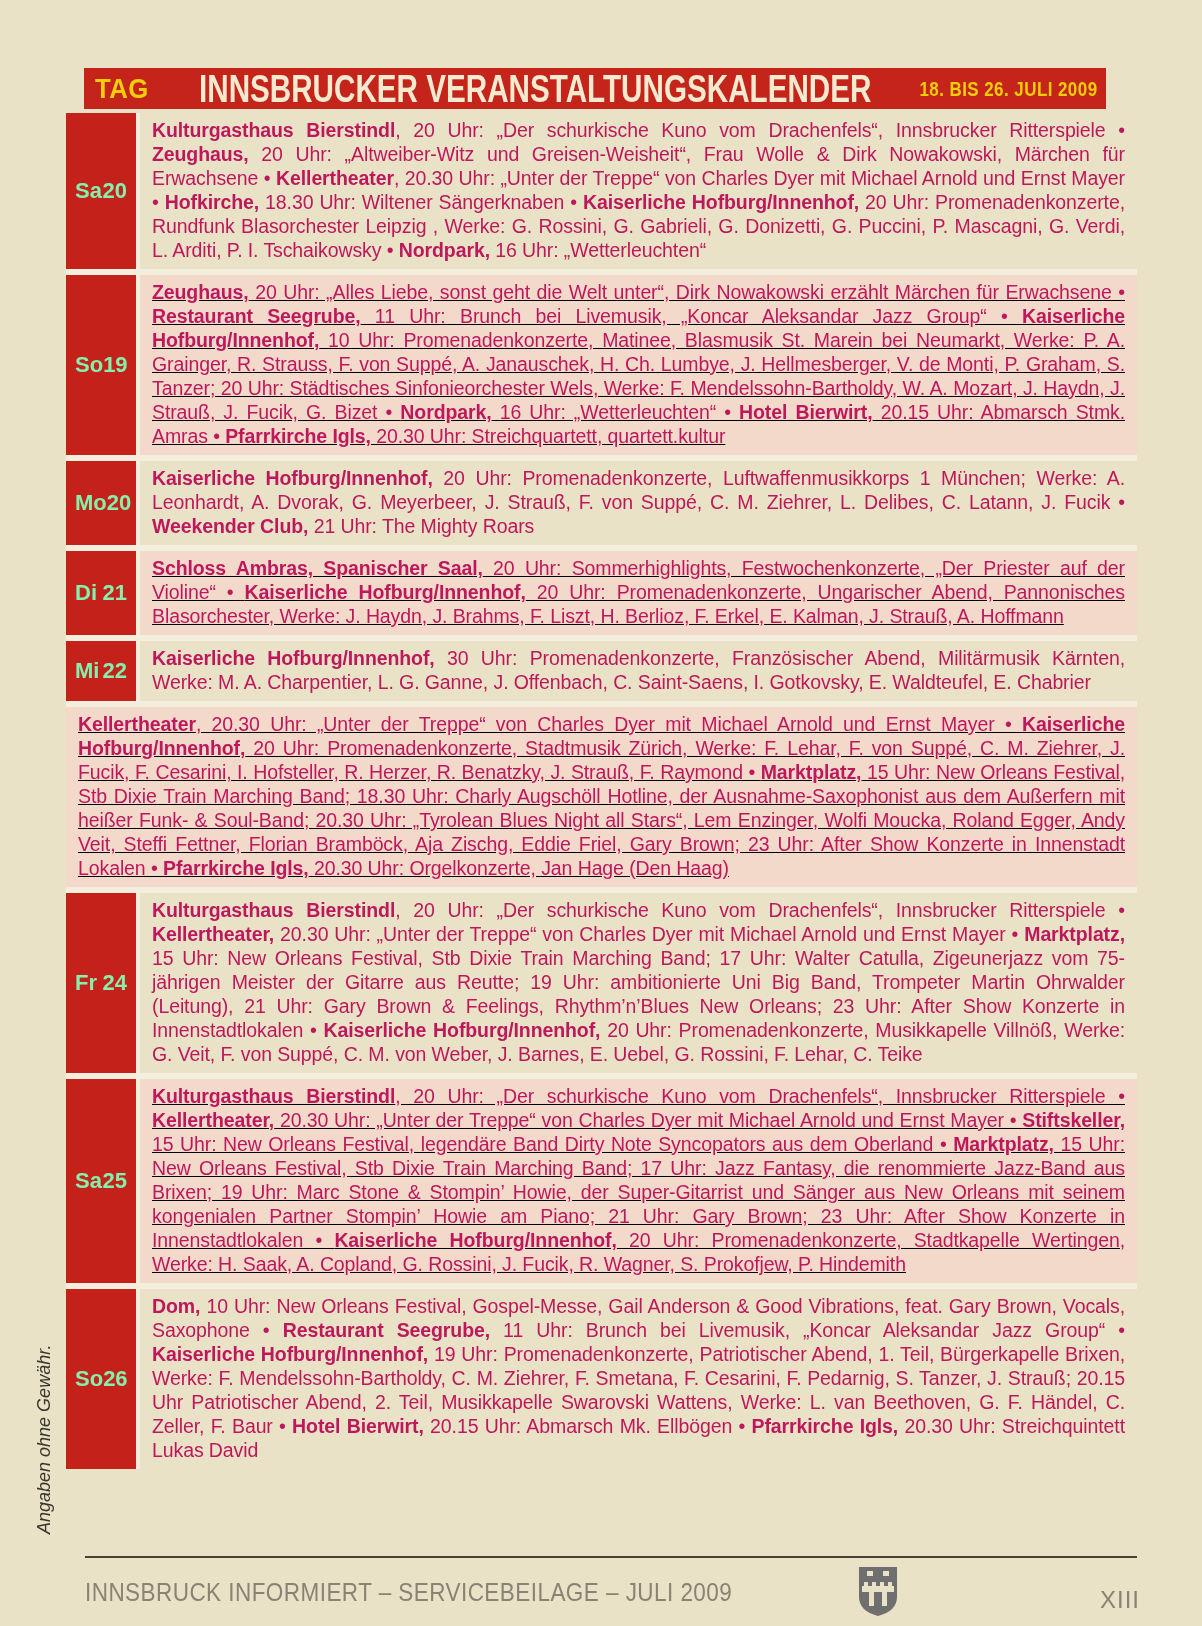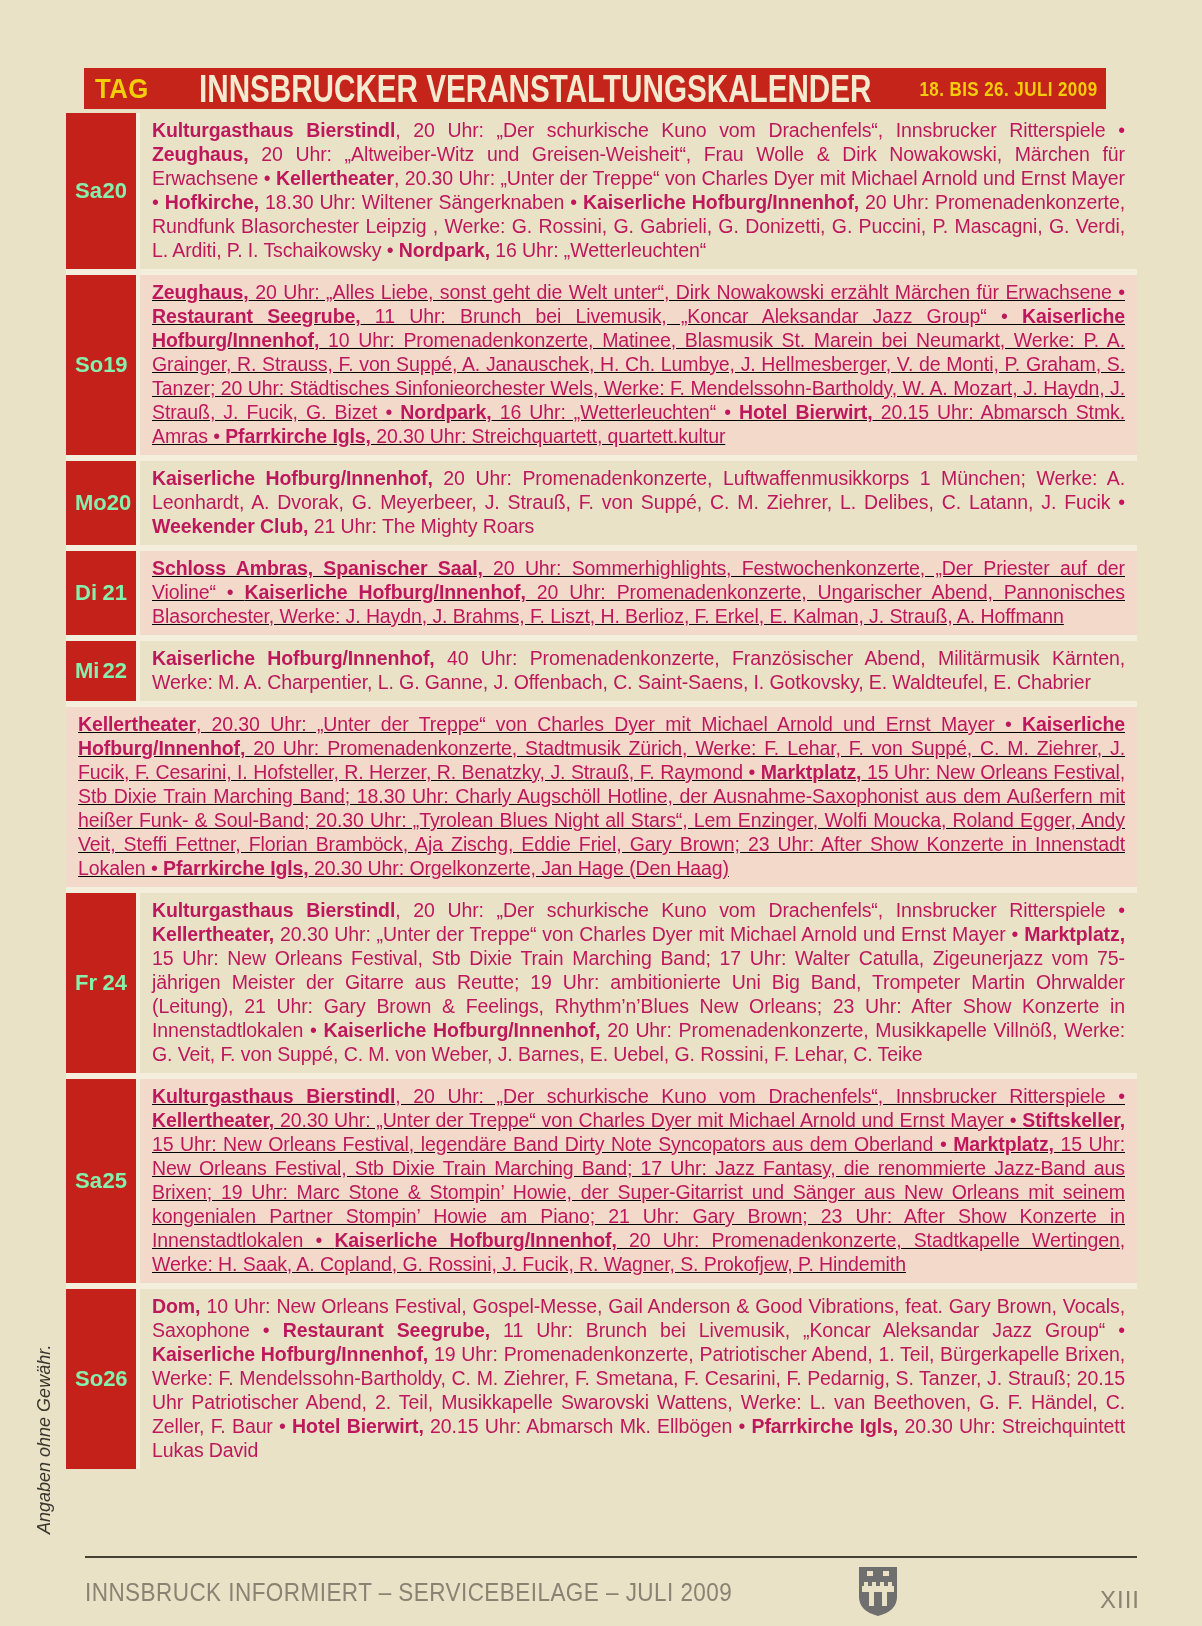--- a/index.html
+++ b/index.html
@@ -122,21 +122,21 @@
         <div class="text-cell pink">
           <p><b>Schloss Ambras, Spanischer Saal,</b><span> 20 Uhr: Sommerhighlights, Festwochenkonzerte, „Der Priester auf der Violine“ • </span><b>Kaiserliche Hofburg/Innenhof,</b><span> 20 Uhr: Promenadenkonzerte, Ungarischer Abend, Pannonisches Blasorchester, Werke: J. Haydn, J. Brahms, F. Liszt, H. Berlioz, F. Erkel, E. Kalman, J. Strauß, A. Hoffmann</span></p>
         </div>
       </div>
       <div class="row">
         <div class="day-cell">
           <span>Mi</span>
           <span>22</span>
         </div>
         <div class="text-cell cream">
-          <p><b>Kaiserliche Hofburg/Innenhof,</b><span> 40 Uhr: Promenadenkonzerte, Französischer Abend, Militärmusik Kärnten, Werke: M. A. Charpentier, L. G. Ganne, J. Offenbach, C. Saint-Saens, I. Gotkovsky, E. Waldteufel, E. Chabrier</span></p>
+          <p><b>Kaiserliche Hofburg/Innenhof,</b><span> 30 Uhr: Promenadenkonzerte, Französischer Abend, Militärmusik Kärnten, Werke: M. A. Charpentier, L. G. Ganne, J. Offenbach, C. Saint-Saens, I. Gotkovsky, E. Waldteufel, E. Chabrier</span></p>
         </div>
       </div>
       <div class="row">
         <div class="text-cell pink">
           <p><b>Kellertheater</b><span>, 20.30 Uhr: „Unter der Treppe“ von Charles Dyer mit Michael Arnold und Ernst Mayer • </span><b>Kaiserliche Hofburg/Innenhof,</b><span> 20 Uhr: Promenadenkonzerte, Stadtmusik Zürich, Werke: F. Lehar, F. von Suppé, C. M. Ziehrer, J. Fucik, F. Cesarini, I. Hofsteller, R. Herzer, R. Benatzky, J. Strauß, F. Raymond • </span><b>Marktplatz,</b><span> 15 Uhr: New Orleans Festival, Stb Dixie Train Marching Band; 18.30 Uhr: Charly Augschöll Hotline, der Ausnahme-Saxophonist aus dem Außerfern mit heißer Funk- &amp; Soul-Band; 20.30 Uhr: „Tyrolean Blues Night all Stars“, Lem Enzinger, Wolfi Moucka, Roland Egger, Andy Veit, Steffi Fettner, Florian Bramböck, Aja Zischg, Eddie Friel, Gary Brown; 23 Uhr: After Show Konzerte in Innenstadt Lokalen • </span><b>Pfarrkirche Igls,</b><span> 20.30 Uhr: Orgelkonzerte, Jan Hage (Den Haag)</span></p>
         </div>
       </div>
       <div class="row">
         <div class="day-cell">
           <span>Fr</span>

